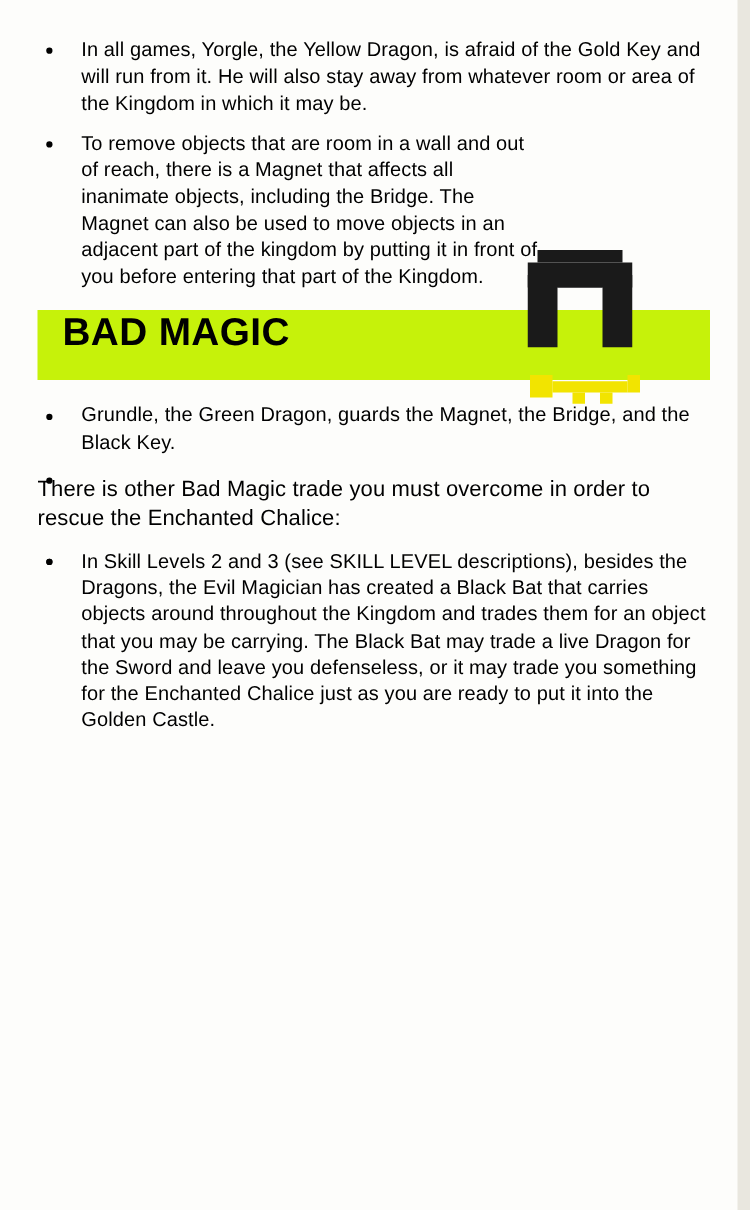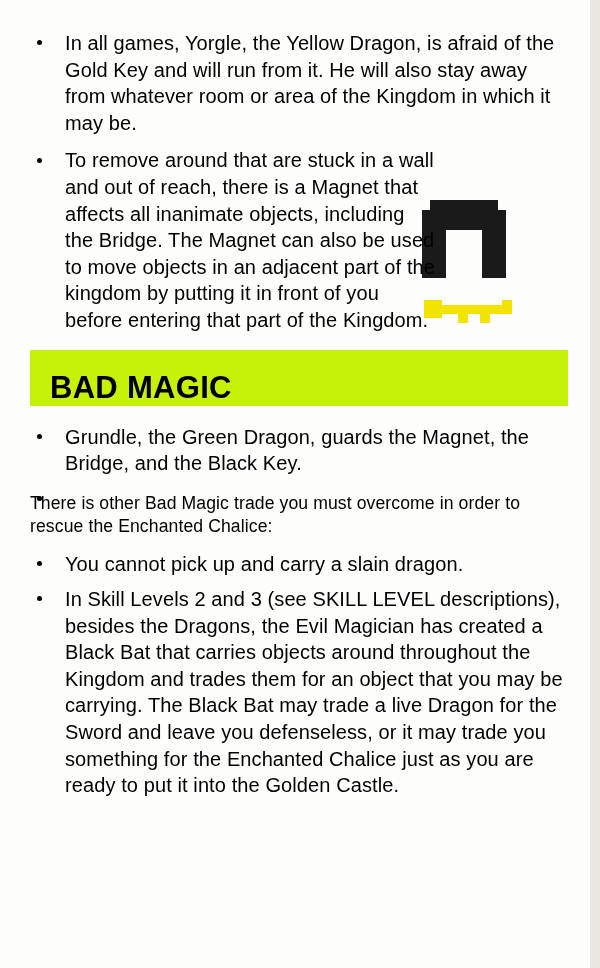--- a/index.html
+++ b/index.html
@@ -41,21 +41,21 @@
 
   ul.bullets {
     list-style: none;
     margin: 0;
     padding: 0;
   }
   ul.bullets li {
     position: relative;
     padding-left: 35px;
     margin-bottom: 11px;
-    font-size: 20px;
+    font-size: 16px;
     line-height: 1.33;
     letter-spacing: 0.1px;
   }
   ul.bullets li .dot {
     position: absolute;
     left: 7px;
     top: 0.52em;
     width: 5px;
     height: 5px;
     background: #000;
@@ -94,21 +94,21 @@
     top: 92px;
     width: 94px;
     height: 34px;
   }
 
   .banner {
     background: #c6f20a;
     height: 56px;
     margin: 16px 0 18px 0;
     display: flex;
-    align-items: flex-end;
+    align-items: flex-start;
     padding-left: 20px;
     box-sizing: border-box;
   }
   .banner h1 {
     margin: 0;
     font-size: 31px;
     font-weight: bold;
     letter-spacing: 0.3px;
   }
 
@@ -146,21 +146,21 @@
         </svg>
       </div>
 
       <ul class="bullets">
         <li>
           <span class="dot"></span>
           <span>In all games, Yorgle, the Yellow Dragon, is afraid of the Gold Key and will run from it. He will also stay away from whatever room or area of the Kingdom in which it may be.</span>
         </li>
         <li style="width:372px;">
           <span class="dot"></span>
-          <span>To remove around that are stuck in a wall and out of reach, there is a Magnet that affects all inanimate objects, including the Bridge. The Magnet can also be used to move objects in an adjacent part of the kingdom by putting it in front of you before entering that part of the Kingdom.</span>
+          <span>To remove objects that are room in a wall and out of reach, there is a Magnet that affects all inanimate objects, including the Bridge. The Magnet can also be used to move objects in an adjacent part of the kingdom by putting it in front of you before entering that part of the Kingdom.</span>
         </li>
       </ul>
     </div>
 
     <div class="banner">
       <h1>BAD MAGIC</h1>
     </div>
 
 
     <ul class="bullets tight">
@@ -173,21 +173,20 @@
       </li>
     </ul>
 
     <div class="section-gap"></div>
 
     <p class="para">There is other Bad Magic trade you must overcome in order to rescue the Enchanted Chalice:</p>
 
     <ul class="bullets tight">
       <li>
         <span class="dot"></span>
-        <span>You cannot pick up and carry a slain dragon.</span>
       </li>
       <li>
         <span class="dot"></span>
         <span>In Skill Levels 2 and 3 (see SKILL LEVEL descriptions), besides the Dragons, the Evil Magician has created a Black Bat that carries objects around throughout the Kingdom and trades them for an object that you may be carrying. The Black Bat may trade a live Dragon for the Sword and leave you defenseless, or it may trade you something for the Enchanted Chalice just as you are ready to put it into the Golden Castle.</span>
       </li>
     </ul>
 
   </div>
 </div>
 

